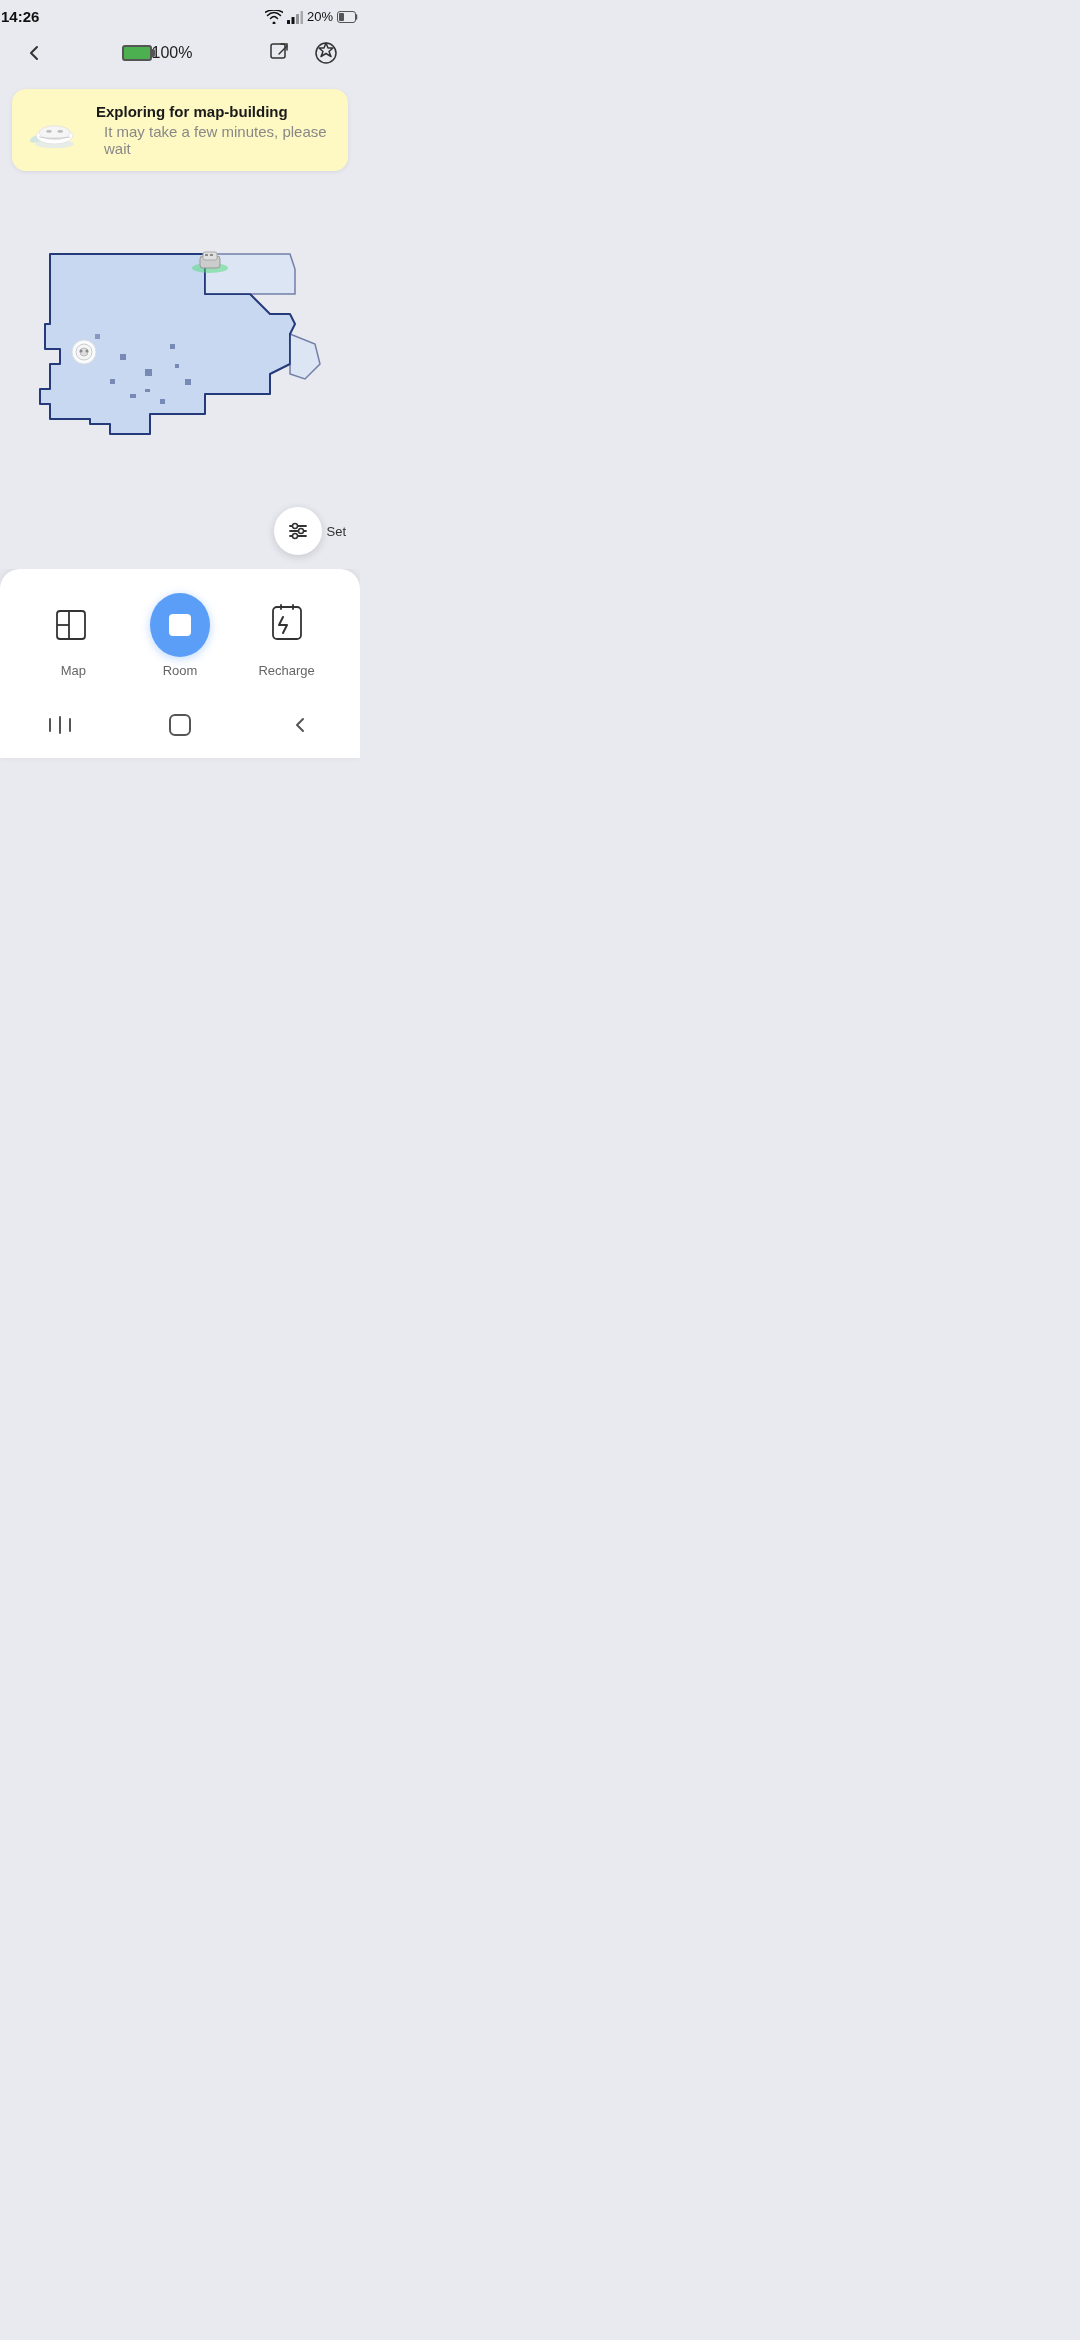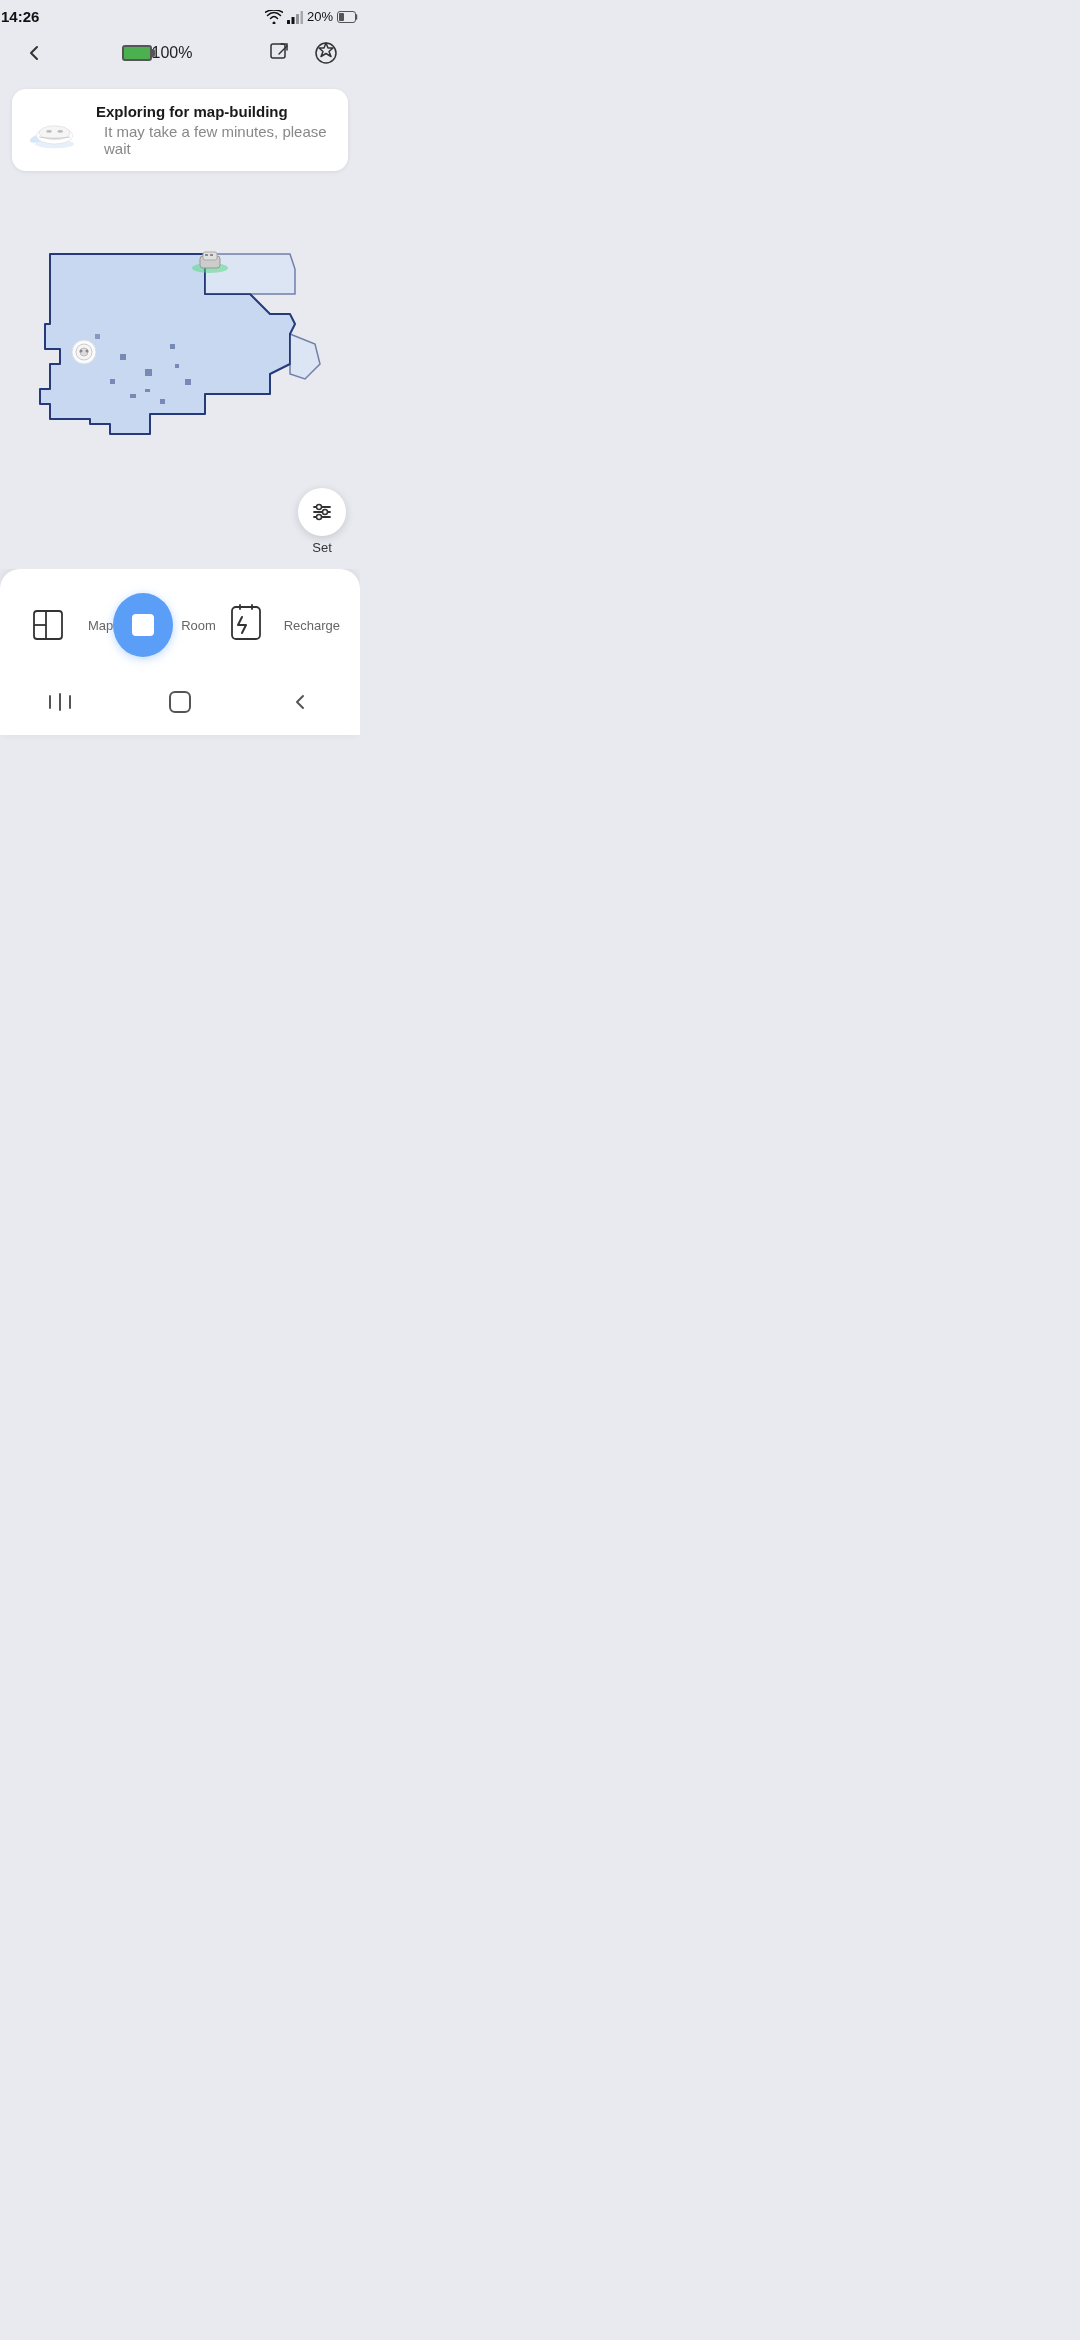--- a/index.html
+++ b/index.html
@@ -89,21 +89,21 @@
       display: flex;
       align-items: center;
       justify-content: center;
       cursor: pointer;
       color: #333;
     }
 
     
     .info-banner {
       margin: 8px 12px;
-      background: #ffffff;
+      background: #fef9c3;
       border-radius: 14px;
       padding: 14px 16px;
       display: flex;
       align-items: center;
       gap: 12px;
       box-shadow: 0 1px 4px rgba(0,0,0,0.08);
     }
     .robot-icon-img {
       width: 56px;
       height: 44px;
@@ -135,21 +135,20 @@
       left: 50%;
       transform: translate(-50%, -50%);
     }
 
     
     .set-btn-wrap {
       position: absolute;
       right: 14px;
       bottom: 14px;
       display: flex;
-      flex-direction: column;
       align-items: center;
       gap: 4px;
     }
     .set-btn-circle {
       width: 48px;
       height: 48px;
       border-radius: 50%;
       background: white;
       box-shadow: 0 2px 8px rgba(0,0,0,0.15);
       display: flex;
@@ -203,21 +202,21 @@
 
     
     .action-row {
       display: flex;
       justify-content: space-around;
       align-items: flex-start;
       padding: 10px 20px 20px;
     }
     .action-item {
       display: flex;
-      flex-direction: row;
+      flex-direction: column;
       align-items: center;
       gap: 8px;
       cursor: pointer;
       min-width: 70px;
     }
     .action-icon-wrap {
       width: 60px;
       height: 60px;
       display: flex;
       align-items: center;

